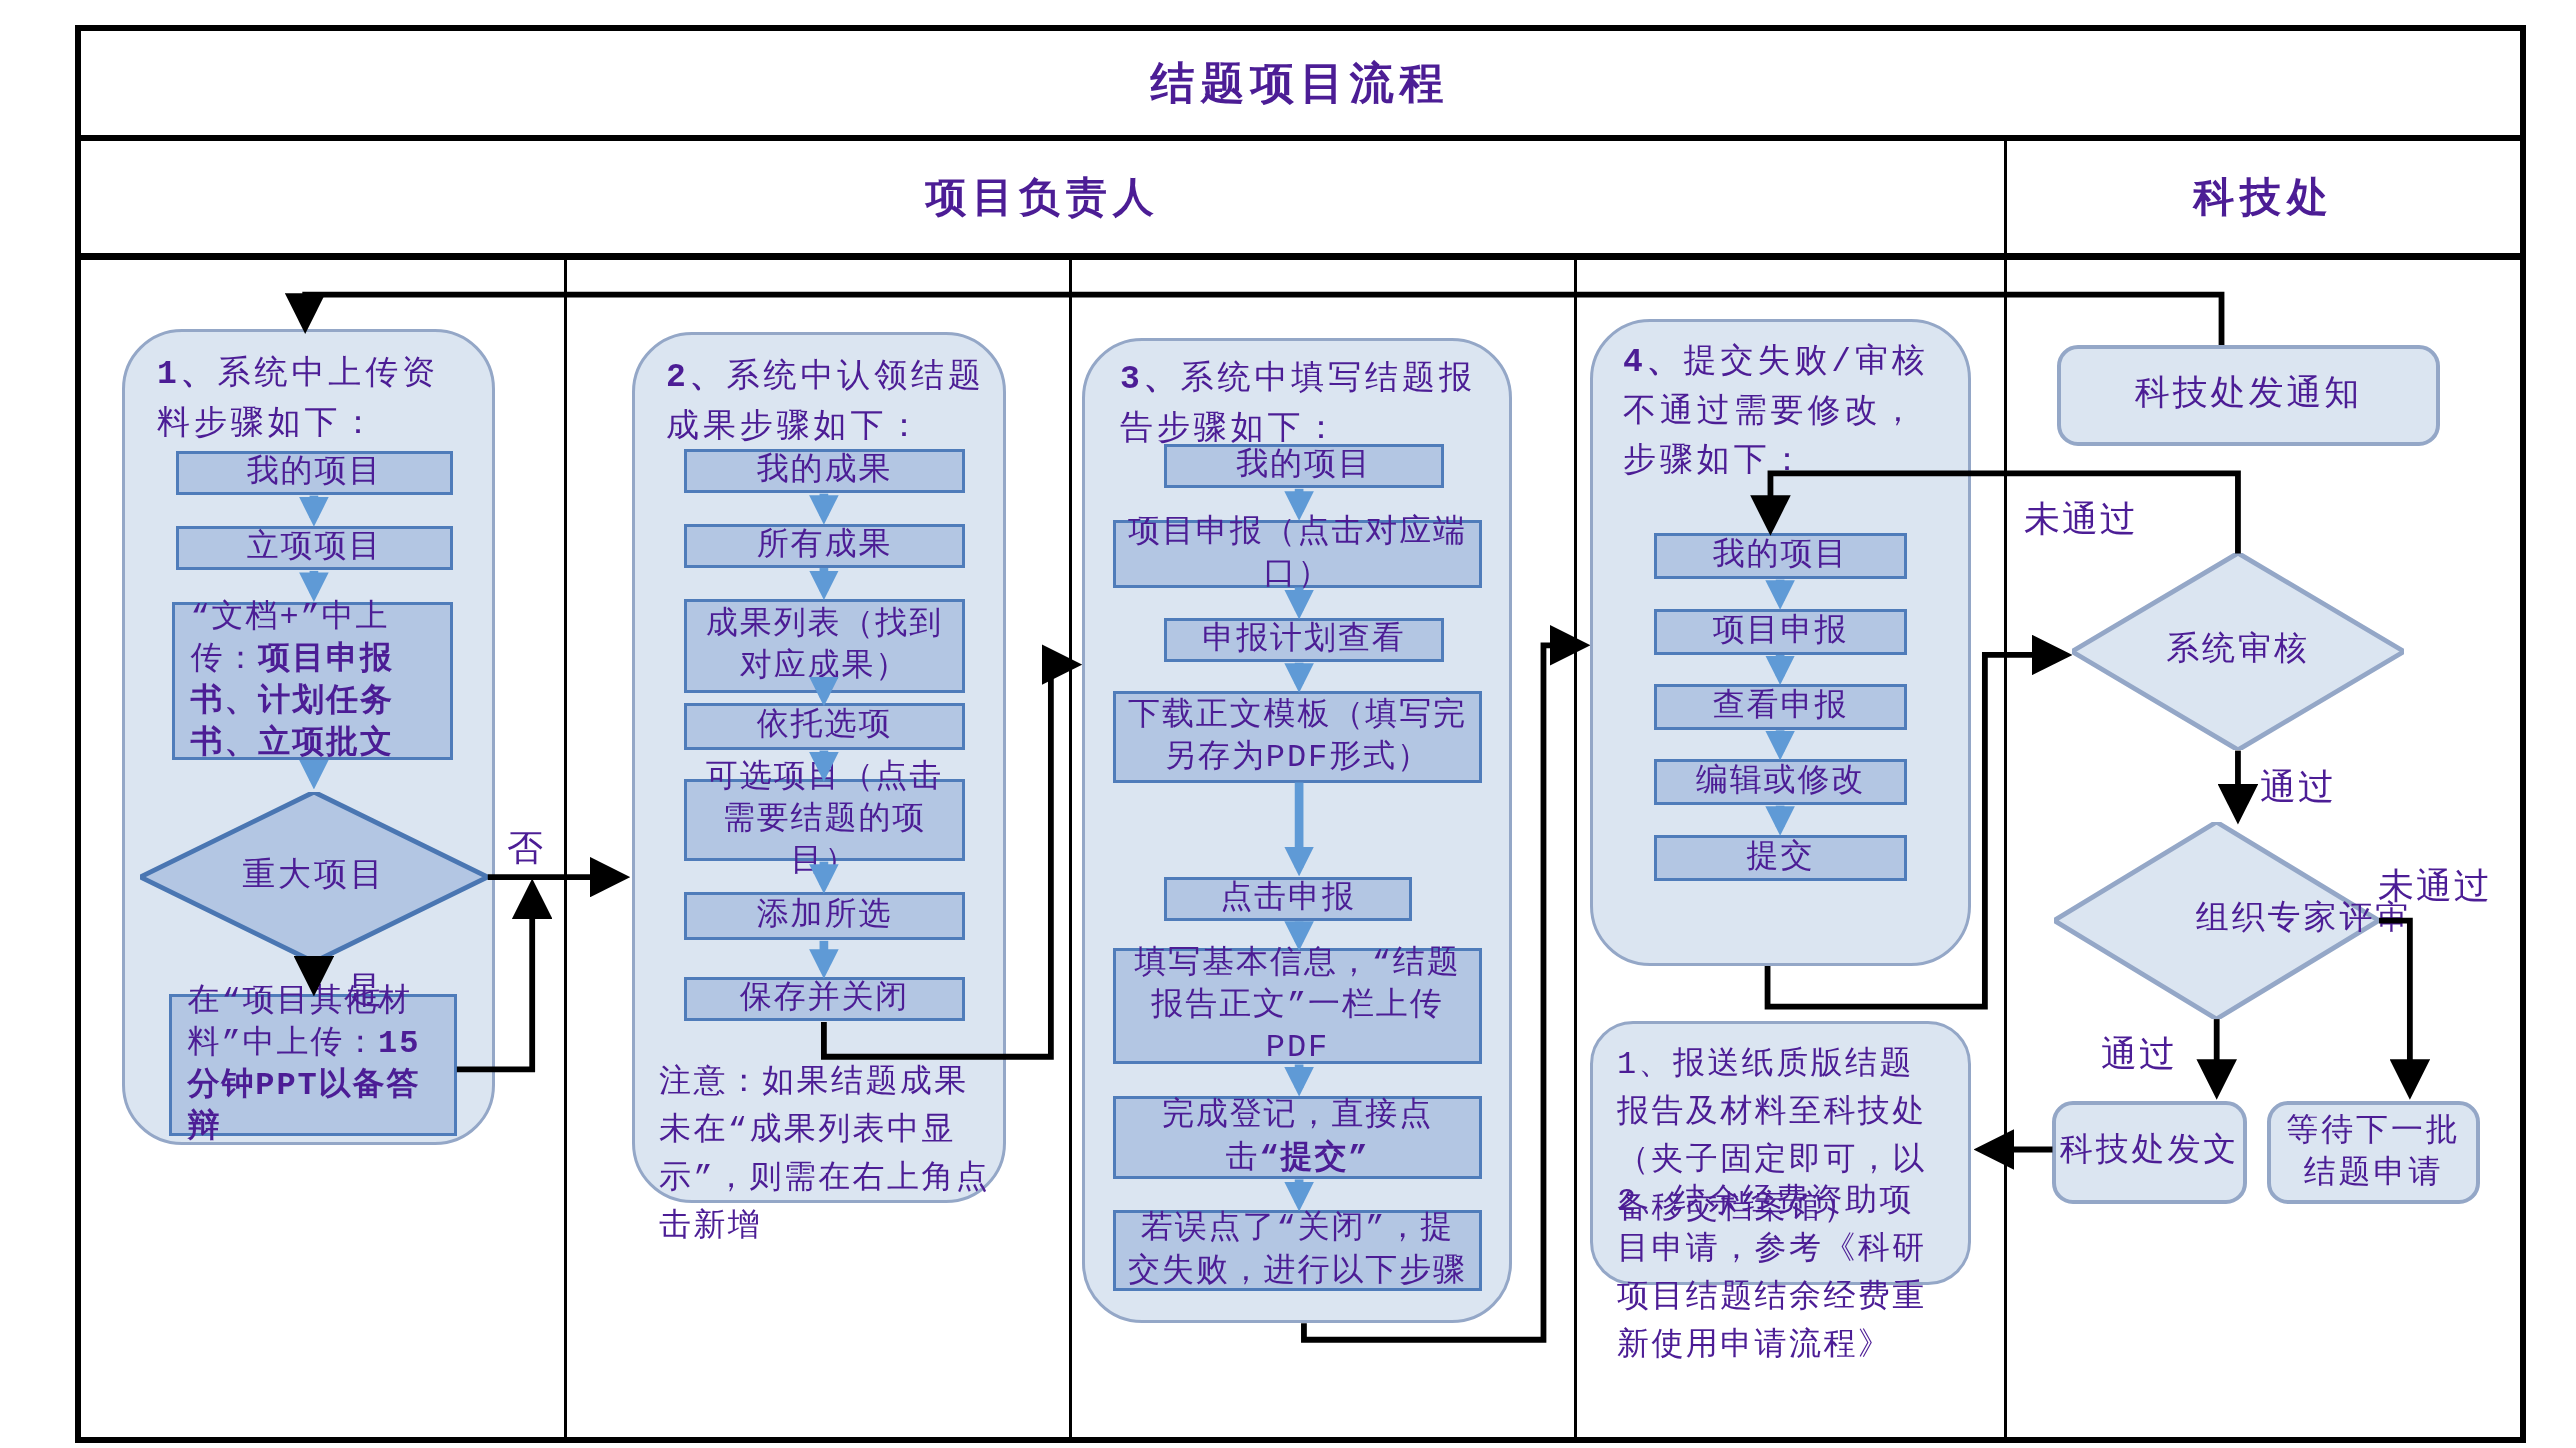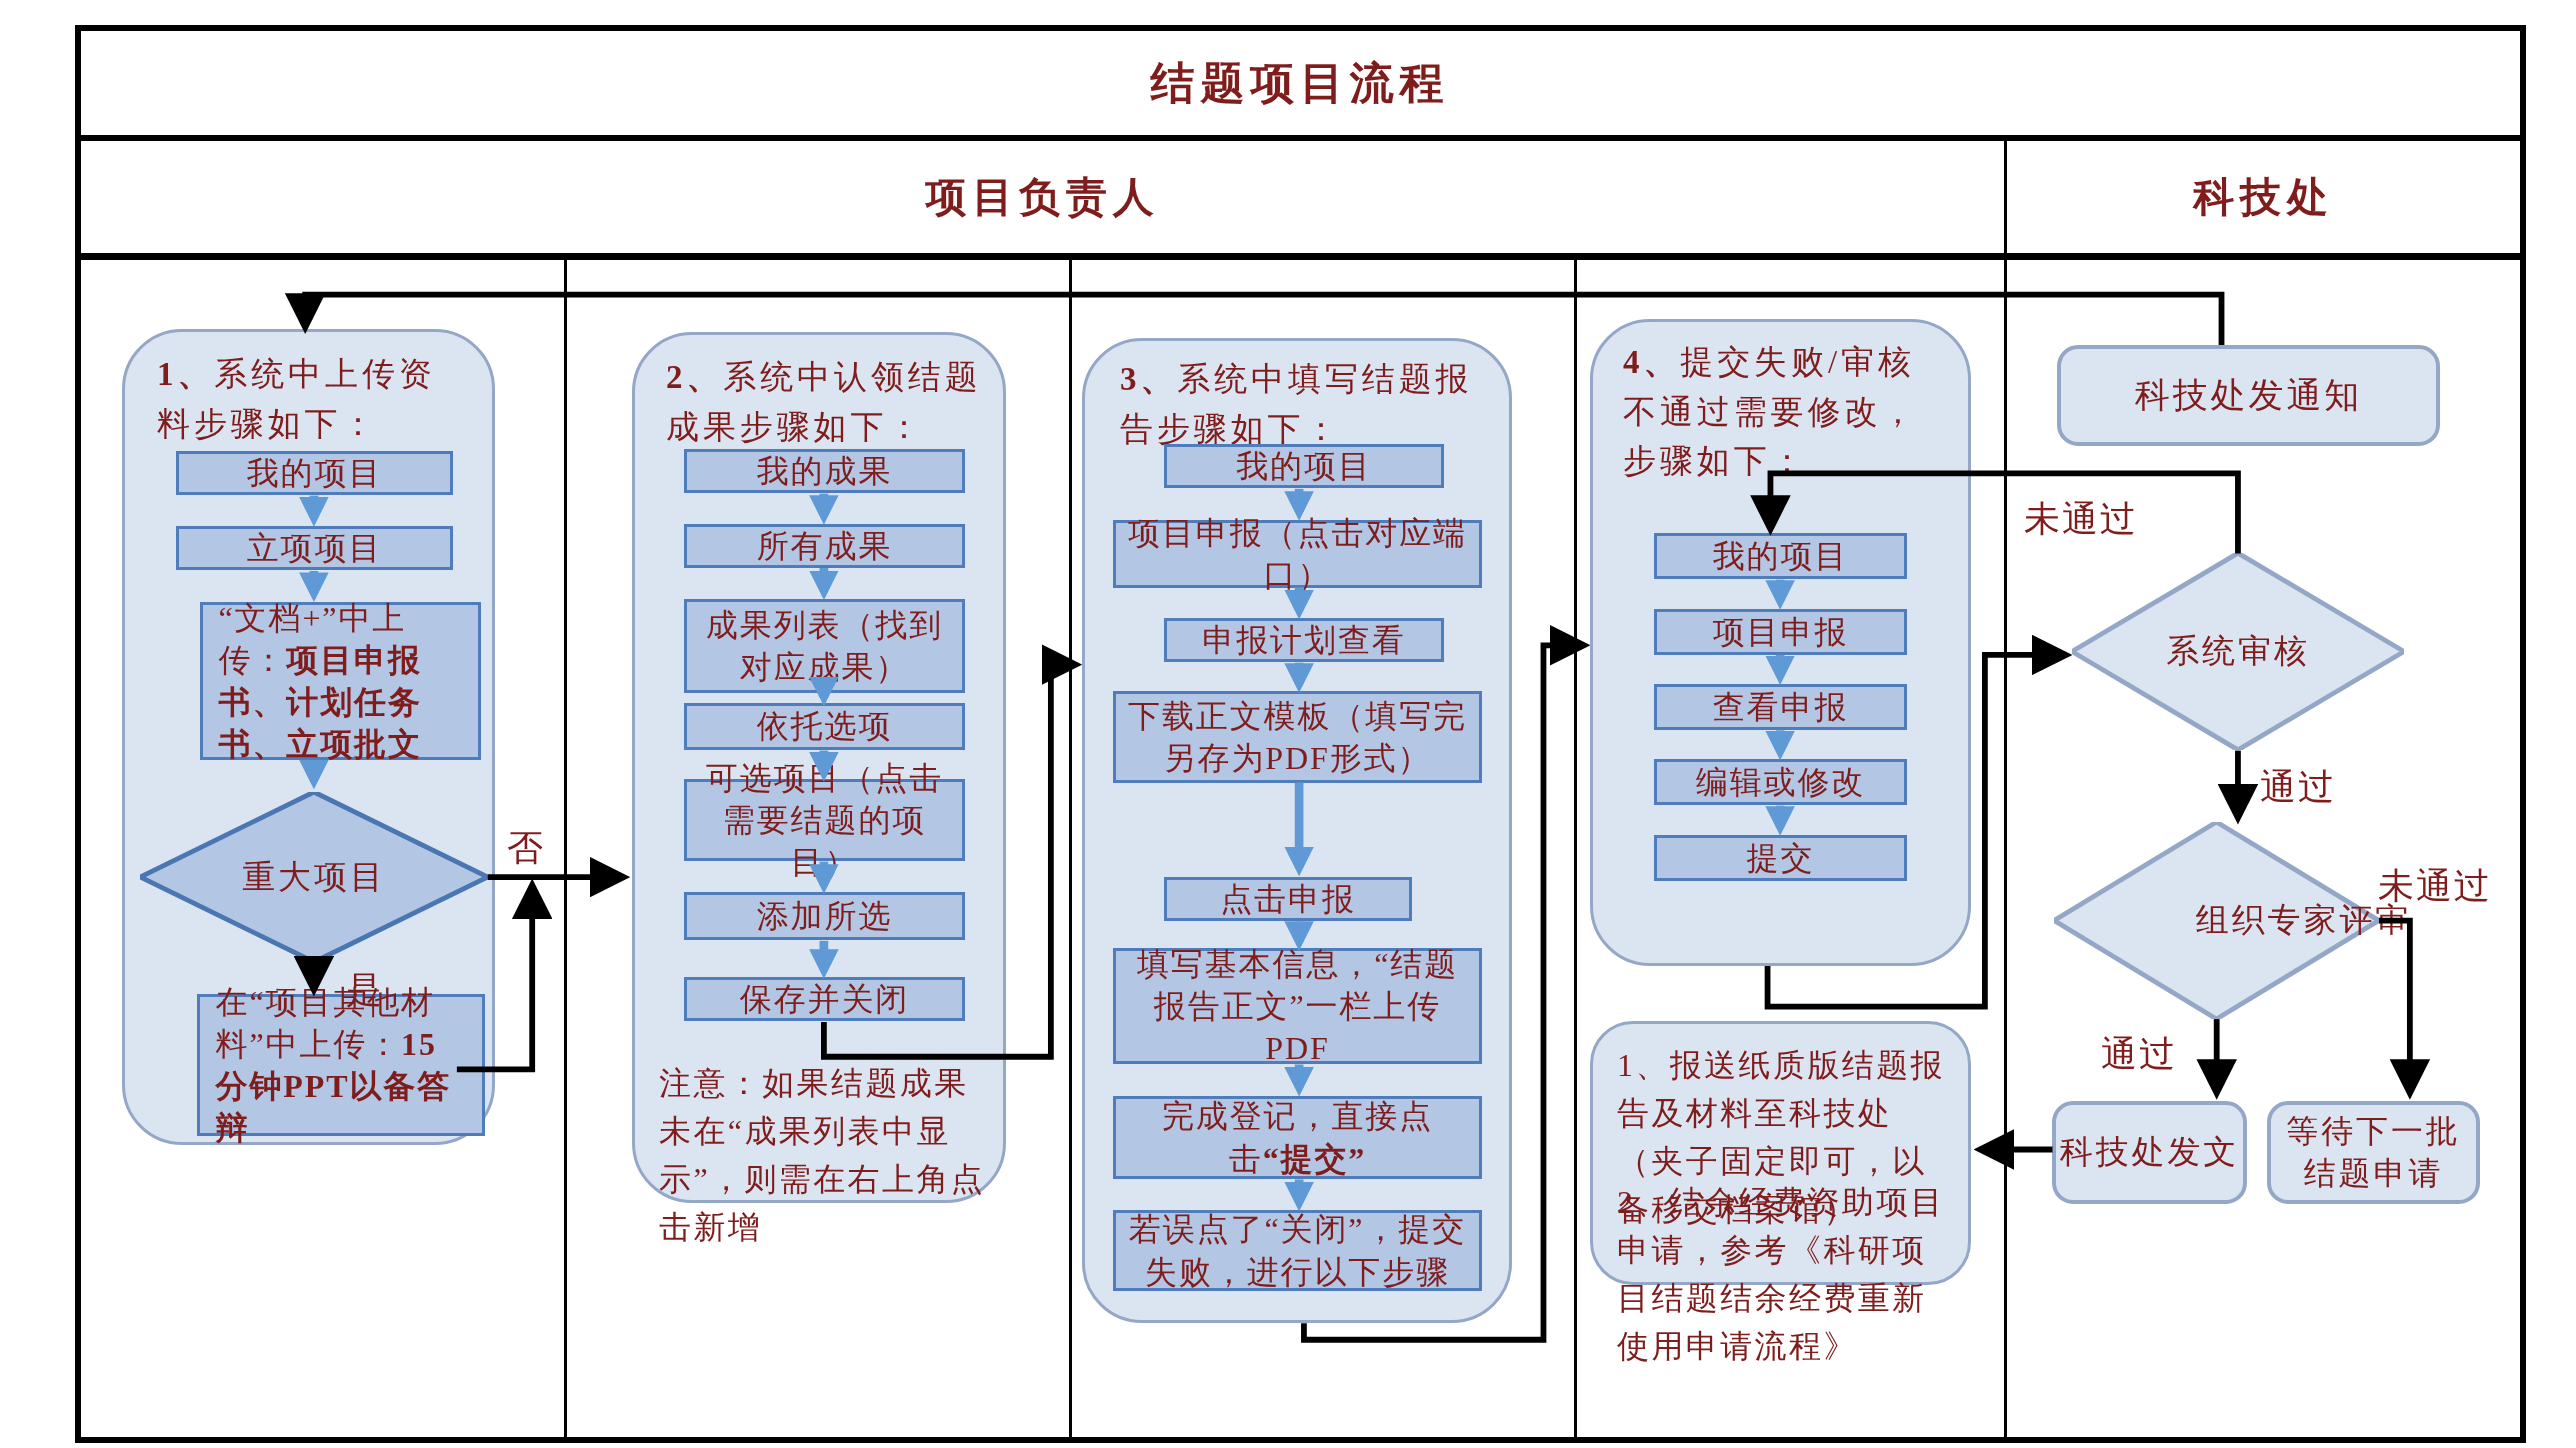--- a/index.html
+++ b/index.html
@@ -1,27 +1,27 @@
 <!DOCTYPE html>
 <html><head>
 <meta charset="utf-8">
 <style>
   html,body{margin:0;padding:0;background:#ffffff;}
   .canvas{position:relative;width:2576px;height:1449px;background:#fff;
-          font-family:Liberation Serif, serif;color:#7f1d1d;}
+          font-family:Liberation Mono, monospace;color:#4c1d95;}
   .tline{position:absolute;background:#000;}
   .lane-title{position:absolute;display:flex;align-items:center;justify-content:center;
               font-weight:700;letter-spacing:5.8px;}
   .container{position:absolute;background:#dbe5f1;border:3.9px solid #94a7c7;border-radius:60px;box-sizing:border-box;}
   .ctitle{position:absolute;font-size:33px;line-height:1.5;letter-spacing:3.9px;text-align:left;}
   .ctitle .num{font-weight:700;}
   .box{position:absolute;background:#b3c6e3;border:3.9px solid #4f7cba;box-sizing:border-box;
        display:flex;align-items:center;justify-content:center;text-align:center;
        font-size:32px;line-height:1.32;letter-spacing:1.9px;padding:3.9px 9.7px;}
-  .box.leftal{justify-content:flex-start;text-align:left;padding:9.7px 15.5px;margin-left:28px;}
+  .box.leftal{justify-content:flex-start;text-align:left;padding:9.7px 15.5px;}
   .rbox{position:absolute;background:#dbe5f1;border:4.8px solid #94a7c7;border-radius:21px;box-sizing:border-box;
         display:flex;align-items:center;justify-content:center;text-align:center;
         font-size:35px;letter-spacing:2.9px;line-height:1.3;}
   .dwrap{position:absolute;}
   .dwrap svg{position:absolute;left:0;top:0;}
   .dtext{position:absolute;left:0;top:0;width:100%;height:100%;display:flex;align-items:center;justify-content:center;
          text-align:center;font-size:33px;letter-spacing:2.9px;line-height:1.3;}
   .lbl{position:absolute;font-size:36px;letter-spacing:1.9px;white-space:nowrap;}
   .note{position:absolute;font-size:32px;line-height:1.5;letter-spacing:2.4px;text-align:left;}
   .b{font-weight:700;}

